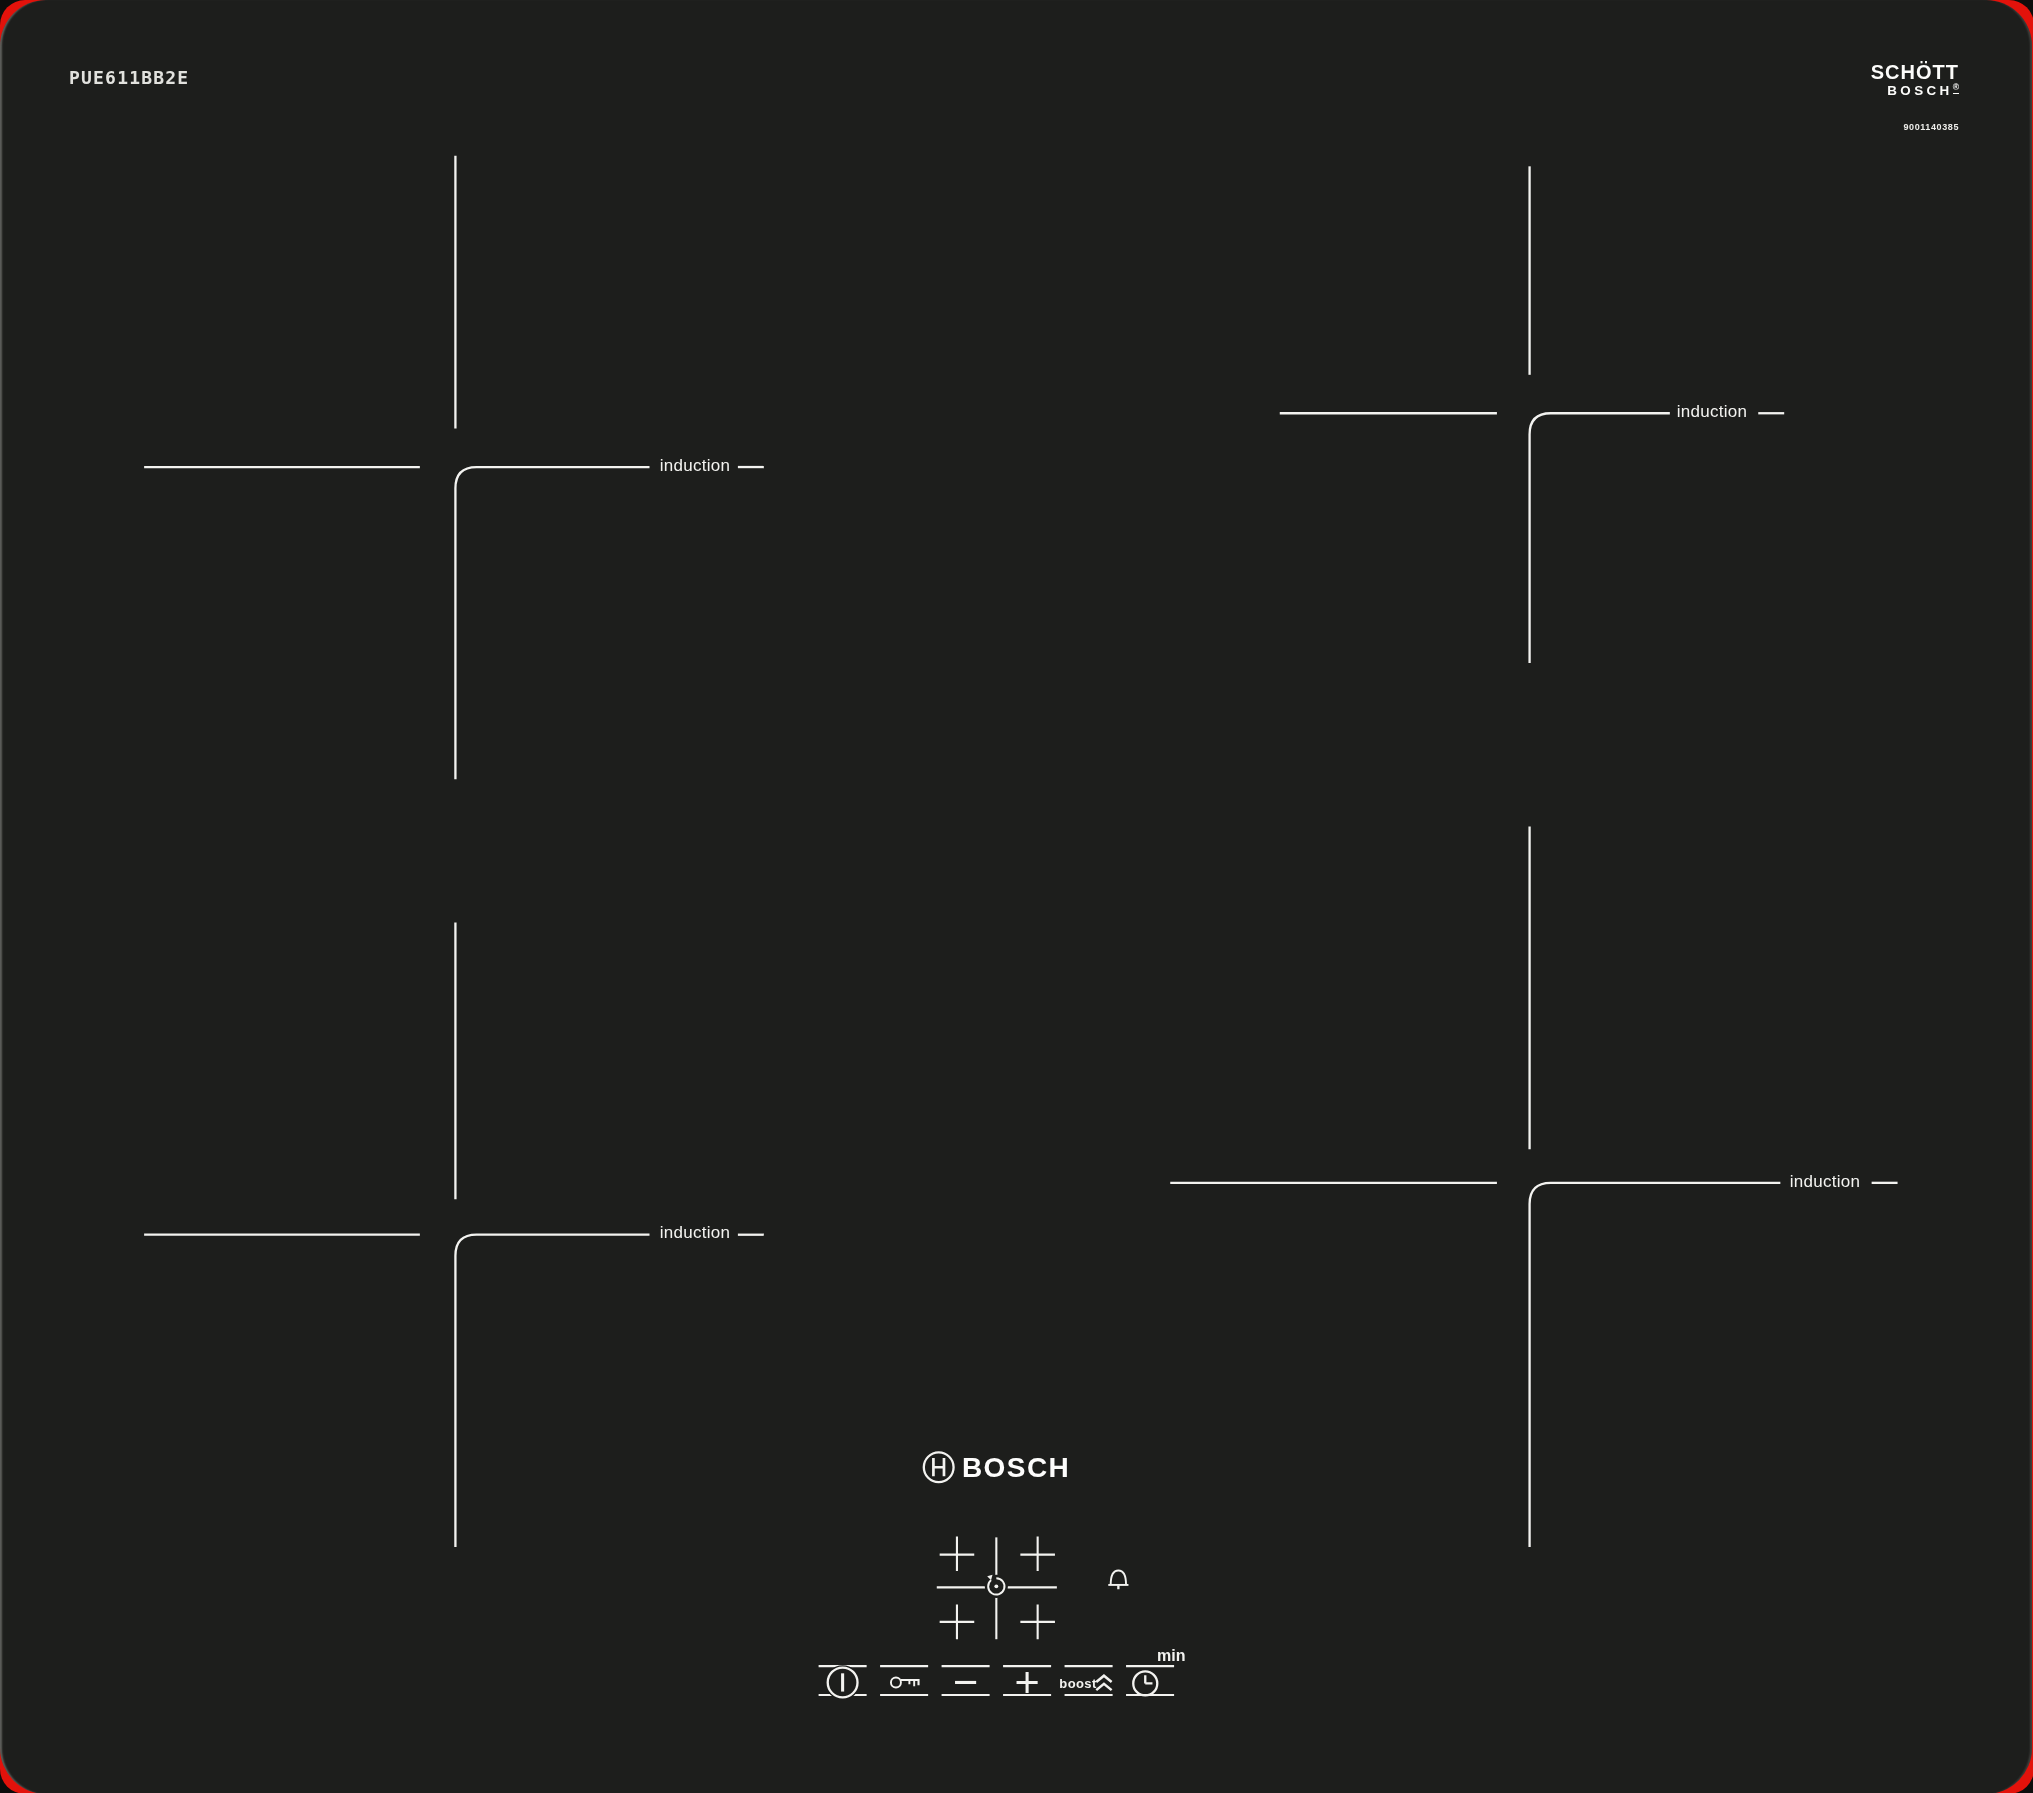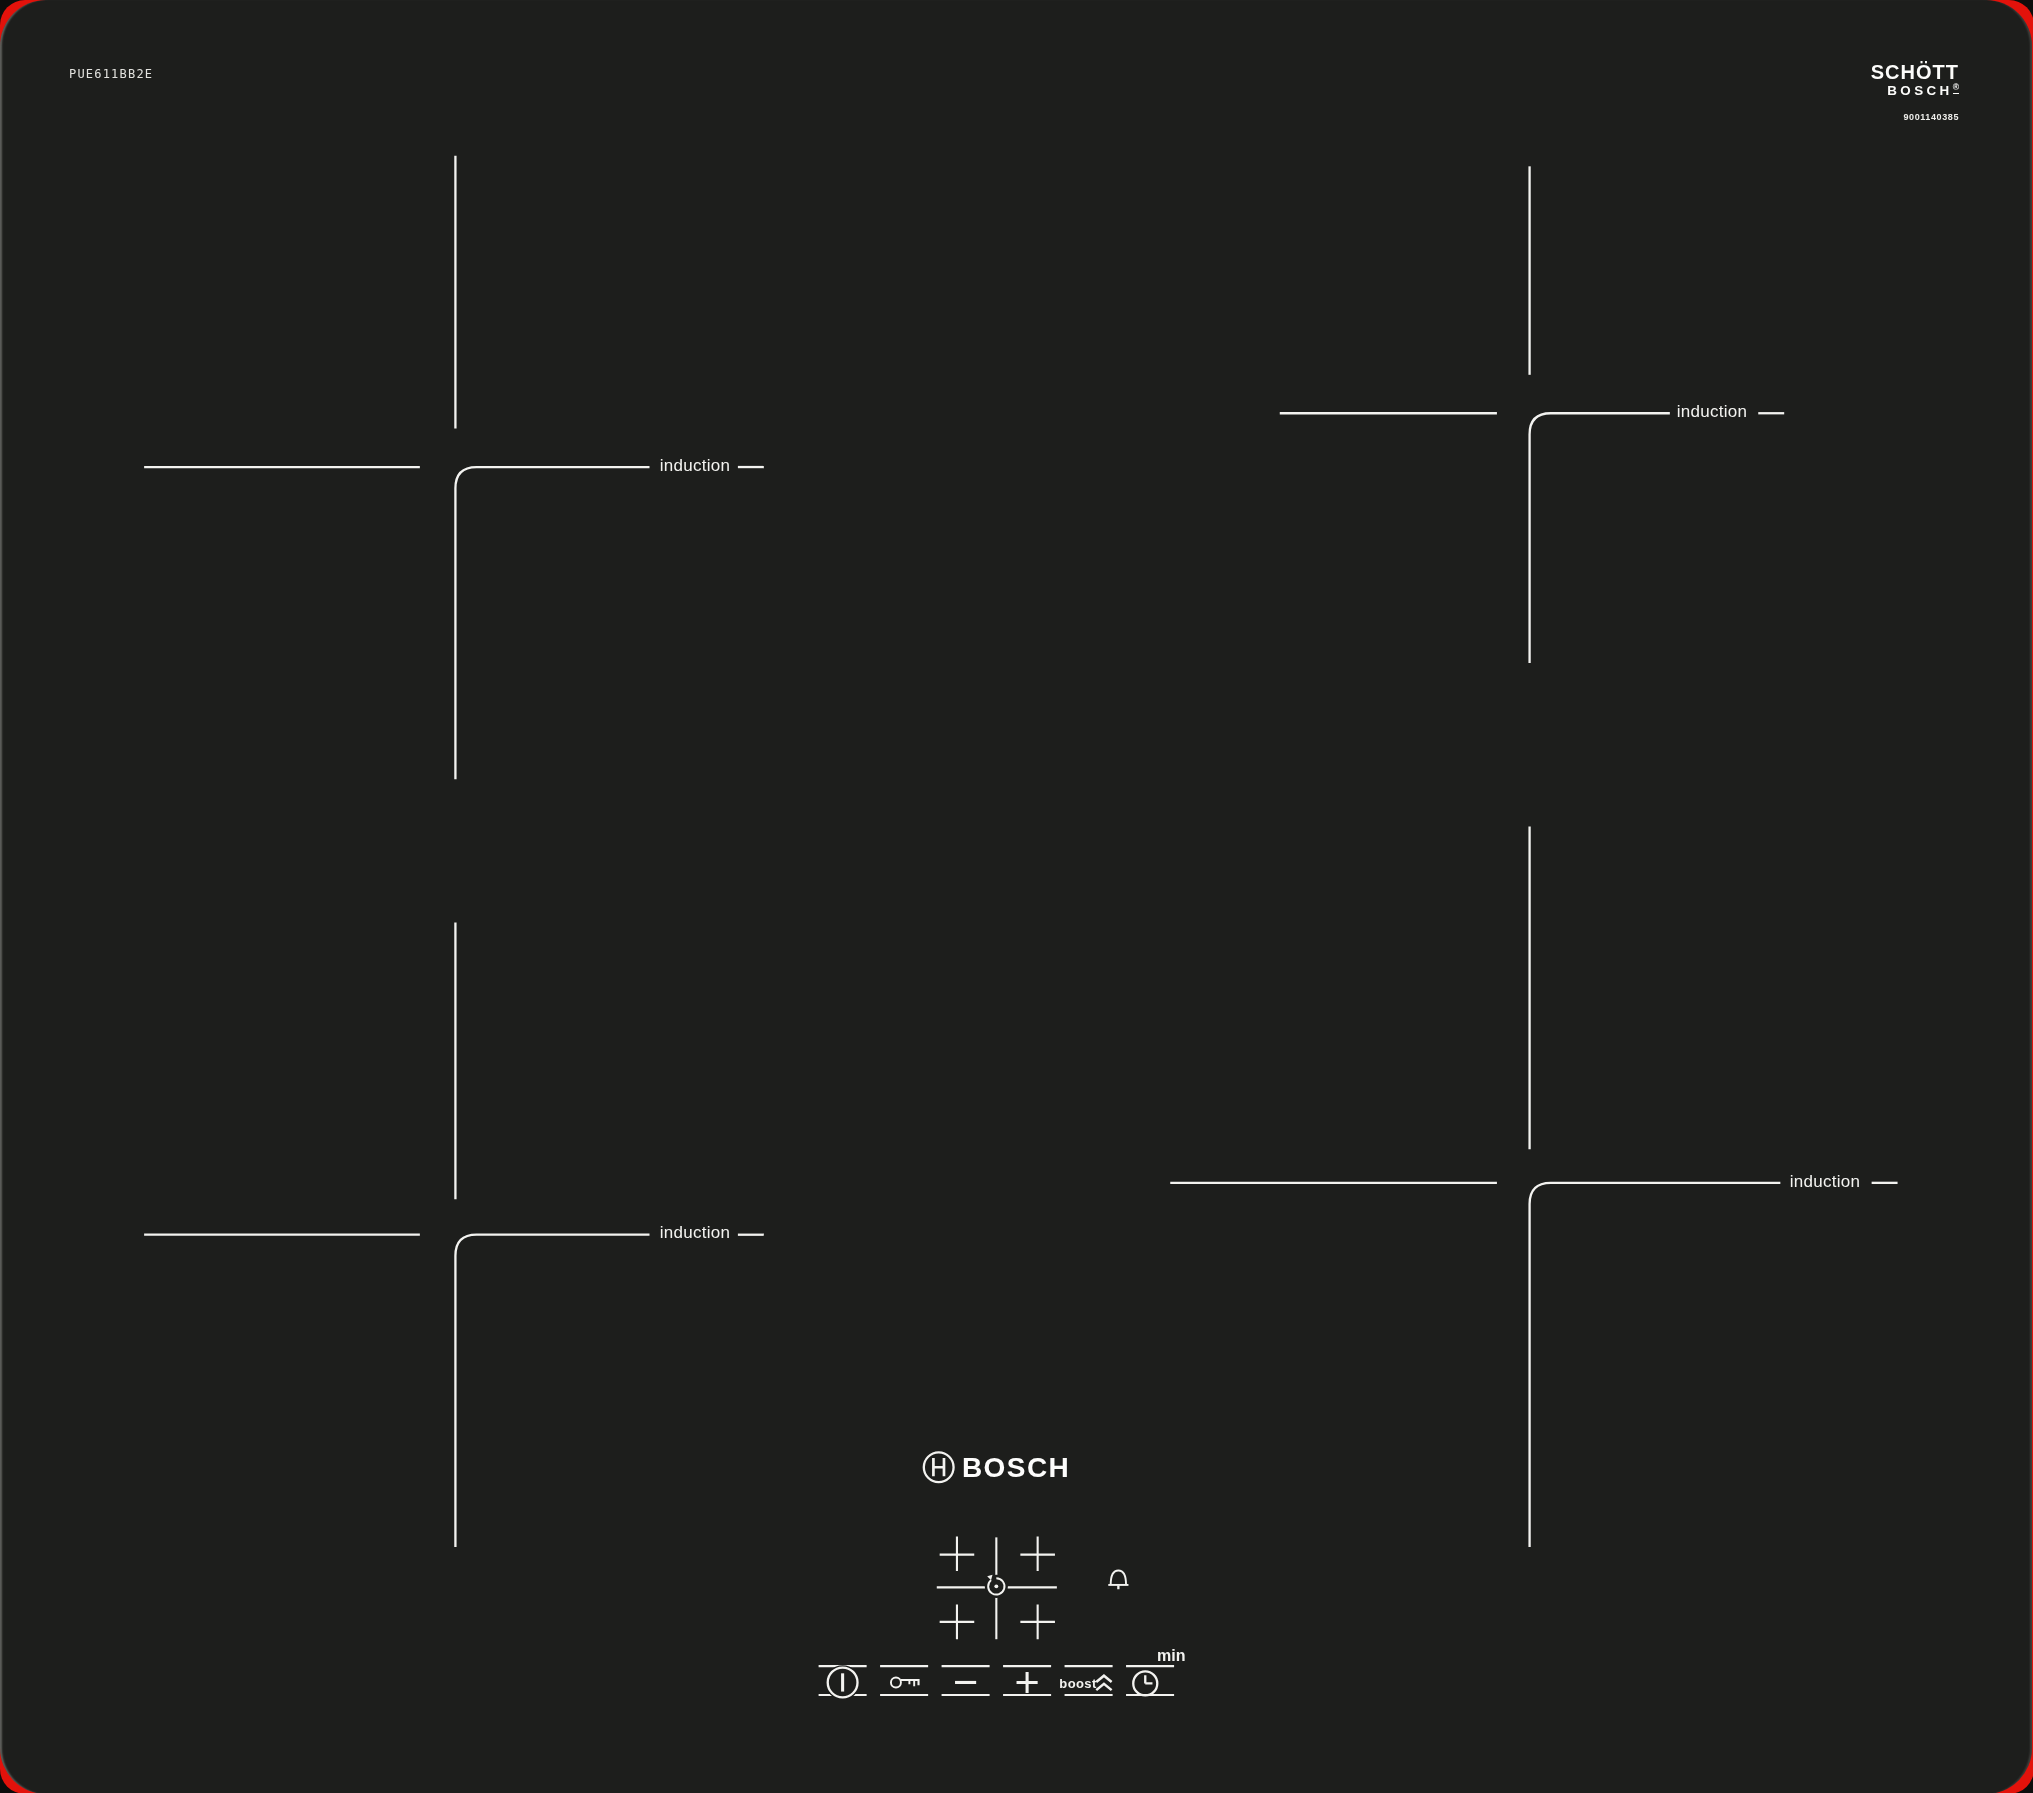--- a/index.html
+++ b/index.html
@@ -13,21 +13,21 @@
   .cooktop{position:absolute;top:0;bottom:0;left:0;right:1.9px;background:var(--surface);border-radius:46px;
     box-shadow:inset 2.9px 0 1.9px -1px rgba(205,205,198,.38), inset -2.9px 0 1.9px -1px rgba(150,150,142,.28);}
   svg.lines{position:absolute;left:0;top:0;}
   .st{stroke:var(--line);fill:none;stroke-width:2.4;}
   .thin{stroke-width:2.2;}
   .thick{stroke-width:3.2;}
   .knock{fill:var(--surface);stroke:none;}
   .dotfill{fill:var(--line);stroke:none;}
   .txt{position:absolute;color:var(--line);white-space:nowrap;}
   .induction{font-size:17px;letter-spacing:0.3px;transform:translate(-50%,-54%);}
-  .model{font-family:"DejaVu Sans Mono","Liberation Mono",monospace;font-size:12px;letter-spacing:1.2px;color:#e2e2de;}
+  .model{font-family:"DejaVu Sans Mono","Liberation Mono",monospace;font-size:18px;letter-spacing:1.2px;color:#e2e2de;font-weight:bold;}
   .schott1{font-size:20px;font-weight:700;letter-spacing:1px;color:#fcfcfa;}
   .schott2{font-size:13.4px;font-weight:700;letter-spacing:3.4px;color:#fcfcfa;}
   .reg{font-size:8.6px;vertical-align:4.8px;letter-spacing:0;border-bottom:1.4px solid #fcfcfa;padding-bottom:1px;}
   .serial{font-size:9px;font-weight:700;letter-spacing:0.6px;color:#eeeeea;}
   .bosch{font-size:28px;font-weight:700;letter-spacing:1.4px;color:#fdfdfc;}
   .boost{font-size:13px;font-weight:700;letter-spacing:0.4px;transform:translate(-50%,-50%);}
   .min{font-size:16px;font-weight:700;}
   .hit{position:absolute;width:61px;height:35px;top:1663px;background:transparent;}
 </style>
 </head>
@@ -118,21 +118,21 @@
       <circle class="st" cx="1192" cy="1752" r="12.5"></circle>
       <path class="st" d="M1192 1752 V1743.5 M1192 1752 H1199.5"></path>
     </g>
   </svg>
 
   <div class="txt model" style="left:69px;top:67px;">PUE611BB2E</div>
 
   <div style="position:absolute;right:75px;top:61px;text-align:right;">
     <div class="schott1">SCHÖTT</div>
     <div class="schott2" style="margin-top:-1.9px;"><span>BOSCH</span><span class="reg">®</span></div>
-    <div class="serial" style="margin-top:14px;">9001140385</div>
+    <div class="serial" style="margin-top:24px;">9001140385</div>
   </div>
 
   <div class="txt induction" style="left:695px;top:467px;">induction</div>
   <div class="txt induction" style="left:1712px;top:413px;">induction</div>
   <div class="txt induction" style="left:695px;top:1234px;">induction</div>
   <div class="txt induction" style="left:1825px;top:1183px;">induction</div>
 
   <div class="txt bosch" style="left:962px;top:1452px;">BOSCH</div>
 
   <div class="txt boost" style="left:1078px;top:1683px;">boost</div>

